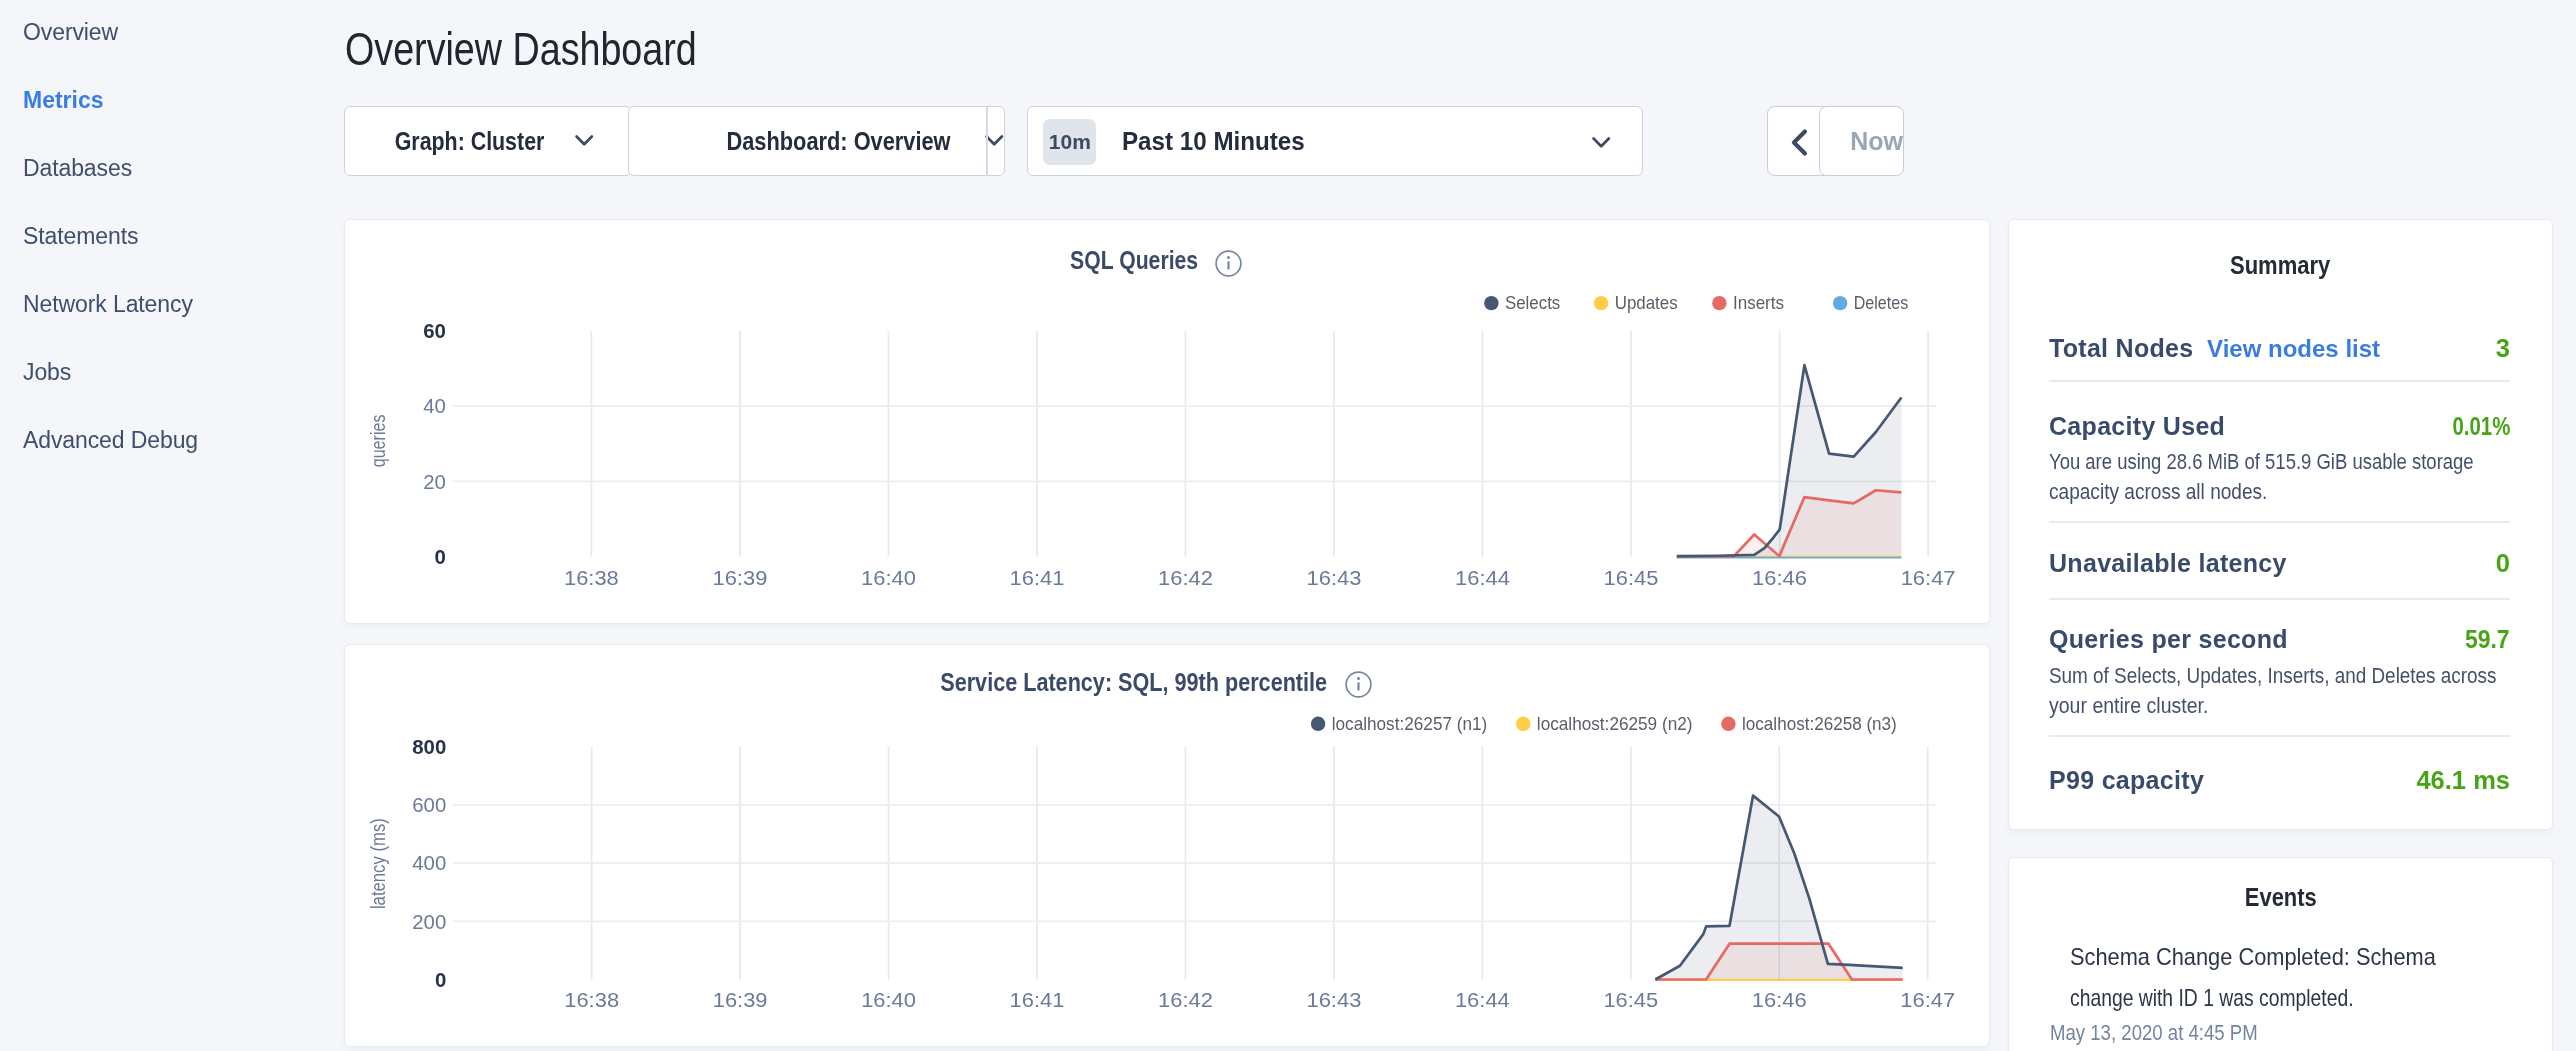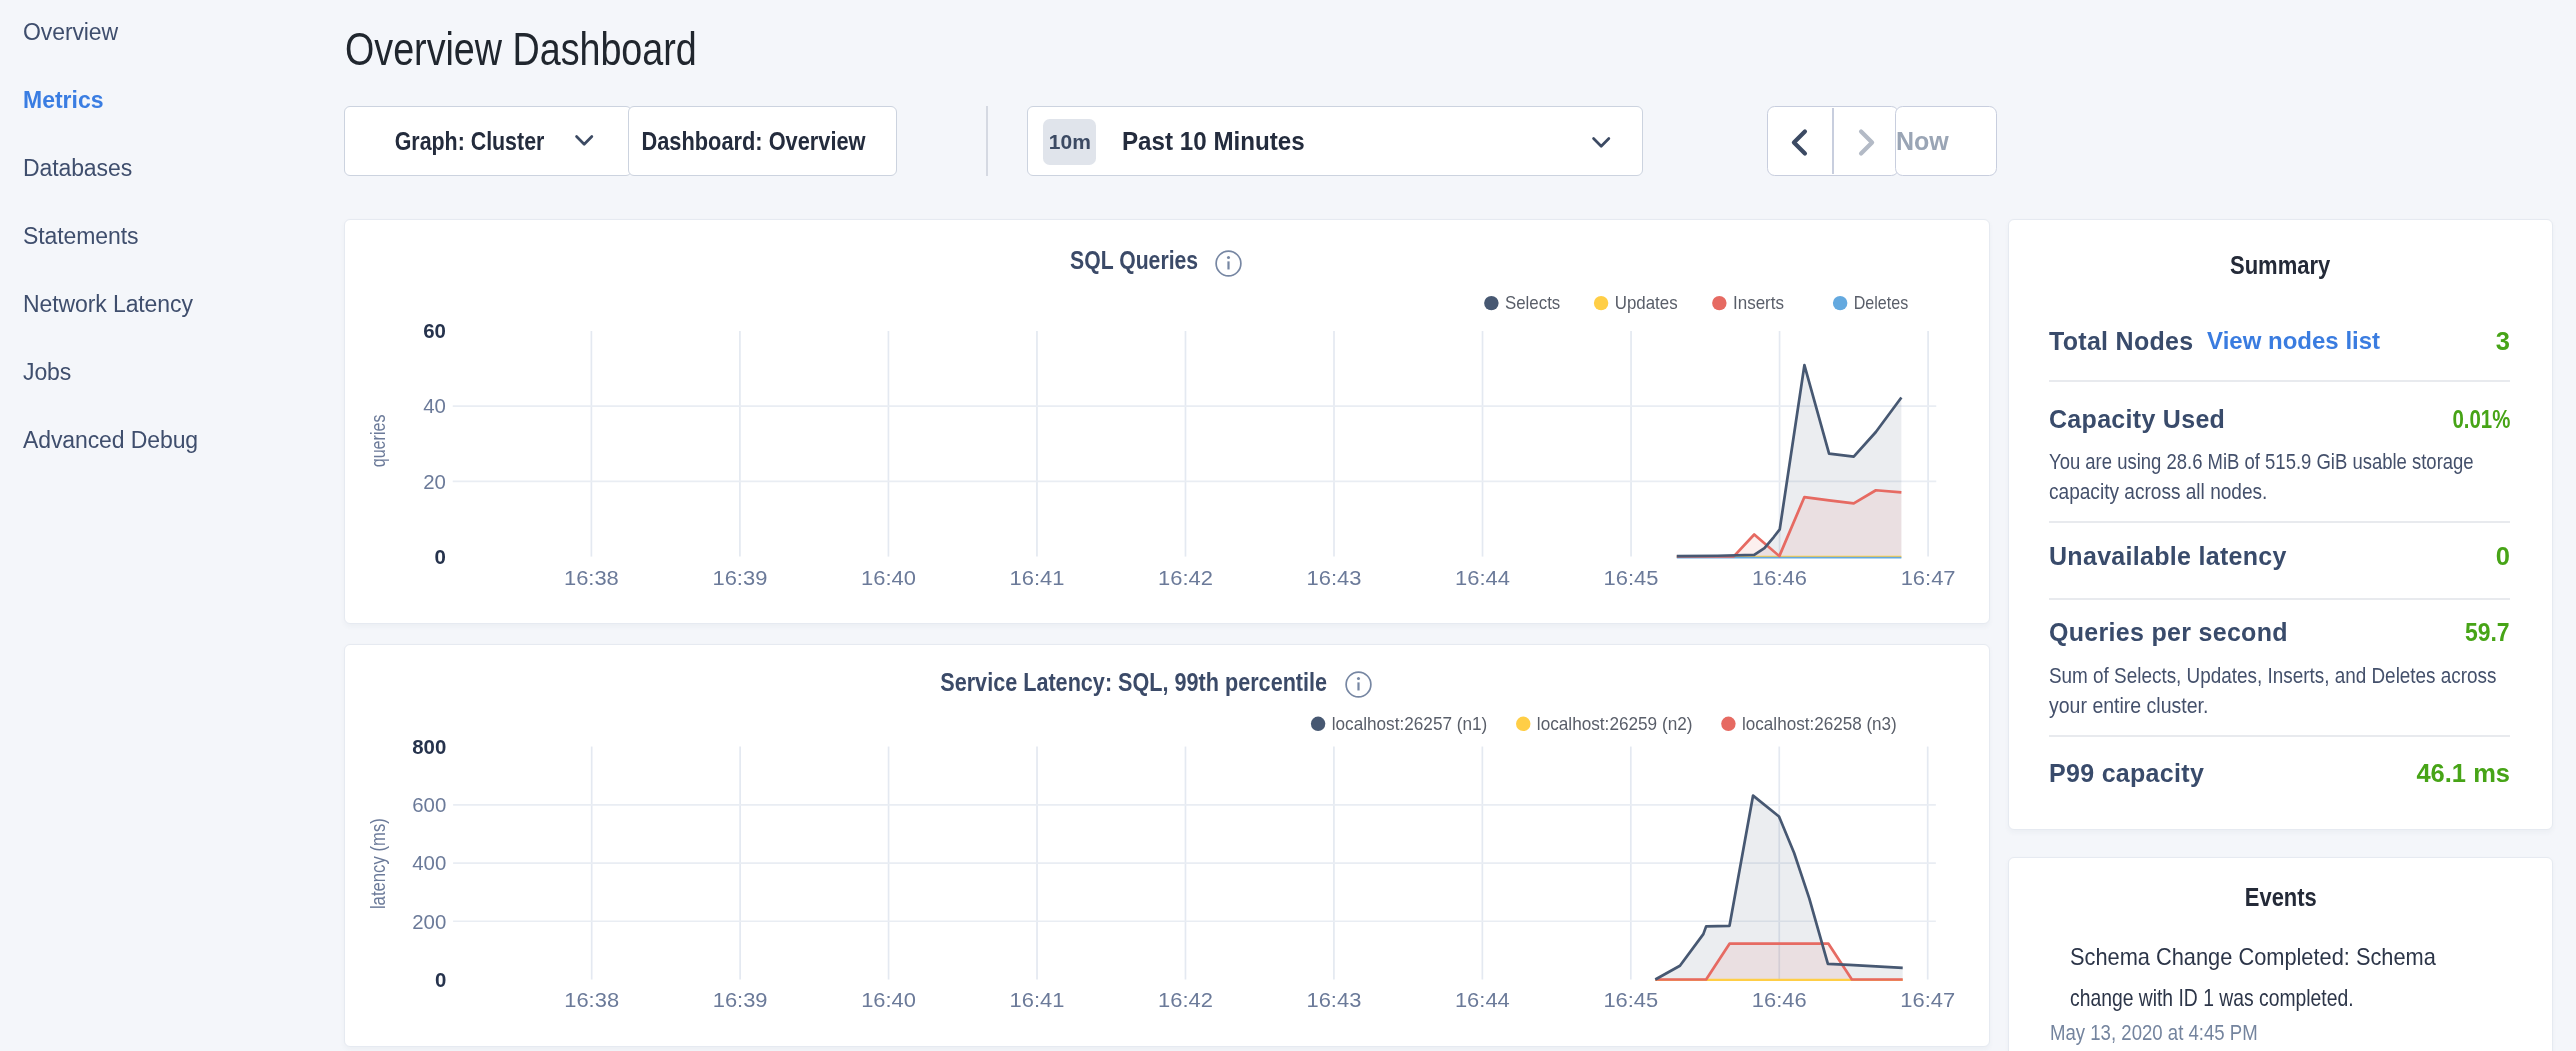--- a/index.html
+++ b/index.html
@@ -16,21 +16,21 @@
 .sxr { display:inline-block; transform:scaleX(var(--s)); transform-origin:100% 50%; white-space:nowrap; }
 .vdiv { position:absolute; left:986px; top:106px; width:1.7px; height:70px; background:#d5d9e2; }
 .badge { position:absolute; left:15.3px; top:12px; width:53px; height:46px; background:#e0e4eb;
   border-radius:6.8px; font-size:21px; font-weight:700; color:#3c4a63; display:flex; align-items:center; justify-content:center; }
 .card { position:absolute; background:#ffffff; border:1.7px solid #e6eaf1; border-radius:6px;
   box-shadow:0 2.6px 5.1px rgba(60,70,90,0.04); }
 .ch { position:absolute; left:-1.7px; top:-1.7px; font-family:"Liberation Sans",sans-serif; }
 .info { position:absolute; }
 .sumtitle { position:absolute; width:100%; text-align:center; font-size:25.5px; font-weight:700; color:#242a38; line-height:36px;text-decoration:underline; }
 .sumtitle .sx { transform-origin:50% 50%; }
-.srow { position:absolute; left:40px; right:42px; height:36px; display:flex; align-items:flex-start; }
+.srow { position:absolute; left:40px; right:42px; height:36px; display:flex; align-items:flex-end; }
 .shead { font-size:25px; font-weight:700; color:#394b6b; letter-spacing:0.3px; white-space:nowrap; }
 .slink { font-size:24px; font-weight:700; color:#3a7ce0; margin-left:13.6px; white-space:nowrap; }
 .sval { font-size:25.5px; font-weight:700; color:#47a417; margin-left:auto; white-space:nowrap; }
 .sline { position:absolute; left:40px; font-size:22px; color:#44506b; line-height:29px; white-space:nowrap; }
 .sdiv { position:absolute; left:40px; right:42px; height:1.7px; background:#e8eaee; }
 .evline { position:absolute; left:41px; font-size:24px; color:#2c3548; line-height:34px; white-space:nowrap;margin-left:20px; }
 .evdate { position:absolute; left:41px; font-size:22px; color:#74849e; line-height:27px; white-space:nowrap; }
 text { font-family:"Liberation Sans",sans-serif; }
 </style></head>
 <body>
@@ -43,21 +43,21 @@
 <div class="nav" style="top:423px">Advanced Debug</div>
 
 <div class="h1">Overview Dashboard</div>
 
 <div class="ctl" style="left:344px;width:288px;justify-content:center">
     <span class="txt sxc" style="--s:0.855">Graph: Cluster</span>
   <svg width="20.4" height="13.6" style="margin-left:17px" viewBox="0 0 24 16">
       <polyline points="3,3 12,12 21,3" fill="none" stroke="#3c4a63" stroke-width="3.2" stroke-linecap="round" stroke-linejoin="round"></polyline>
     </svg>
 </div>
-<div class="ctl" style="left:628px;width:269px;justify-content:center">
+<div class="ctl" style="left:628px;width:377px;justify-content:flex-end">
     <span class="txt sxc" style="--s:0.872">Dashboard: Overview</span>
   <svg width="20.4" height="13.6" style="margin-left:17px" viewBox="0 0 24 16">
       <polyline points="3,3 12,12 21,3" fill="none" stroke="#3c4a63" stroke-width="3.2" stroke-linecap="round" stroke-linejoin="round"></polyline>
     </svg>
 </div>
 <div class="vdiv"></div>
 <div class="ctl" style="left:1027px;width:616px">
   <div class="badge">10m</div>
   <span class="txt sx" style="--s:0.967;margin-left:94px">Past 10 Minutes</span>
   <svg width="20.4" height="13.6" style="position:absolute;right:31px;top:29px" viewBox="0 0 24 16">
@@ -65,21 +65,21 @@
     </svg>
 </div>
 <div class="ctl" style="left:1767px;width:132px;border-color:#c8cede;border-radius:7.7px"></div>
 <div class="abs" style="left:1832px;top:108px;width:1.7px;height:66px;background:#c8cede"></div>
 <svg class="abs" style="left:1788px;top:128px" width="22" height="29" viewBox="0 0 26 34">
     <polyline points="20,4 7,17 20,30" fill="none" stroke="#3c4a63" stroke-width="5" stroke-linecap="round" stroke-linejoin="round"></polyline>
   </svg>
 <svg class="abs" style="left:1856px;top:128px" width="22" height="29" viewBox="0 0 26 34">
     <polyline points="6,4 19,17 6,30" fill="none" stroke="#b3bac6" stroke-width="5" stroke-linecap="round" stroke-linejoin="round"></polyline>
   </svg>
-<div class="ctl" style="left:1895px;width:102px;justify-content:flex-start;border-color:#c8cede;border-radius:7.7px">
+<div class="ctl" style="left:1819px;width:85px;justify-content:flex-end;border-color:#c8cede;border-radius:7.7px">
     <span class="txt" style="color:#9aa5b5">Now</span>
   </div>
 
 <div class="card" style="left:344px;top:219px;width:1646px;height:405px">
 <svg class="ch" width="1646" height="405" viewBox="0 0 1935 476">
 <line x1="292.0" y1="132.8" x2="292.0" y2="398.0" stroke="#e4e9f1" stroke-width="2"></line>
 <line x1="466.6" y1="132.8" x2="466.6" y2="398.0" stroke="#e4e9f1" stroke-width="2"></line>
 <line x1="641.2" y1="132.8" x2="641.2" y2="398.0" stroke="#e4e9f1" stroke-width="2"></line>
 <line x1="815.8" y1="132.8" x2="815.8" y2="398.0" stroke="#e4e9f1" stroke-width="2"></line>
 <line x1="990.4" y1="132.8" x2="990.4" y2="398.0" stroke="#e4e9f1" stroke-width="2"></line>

